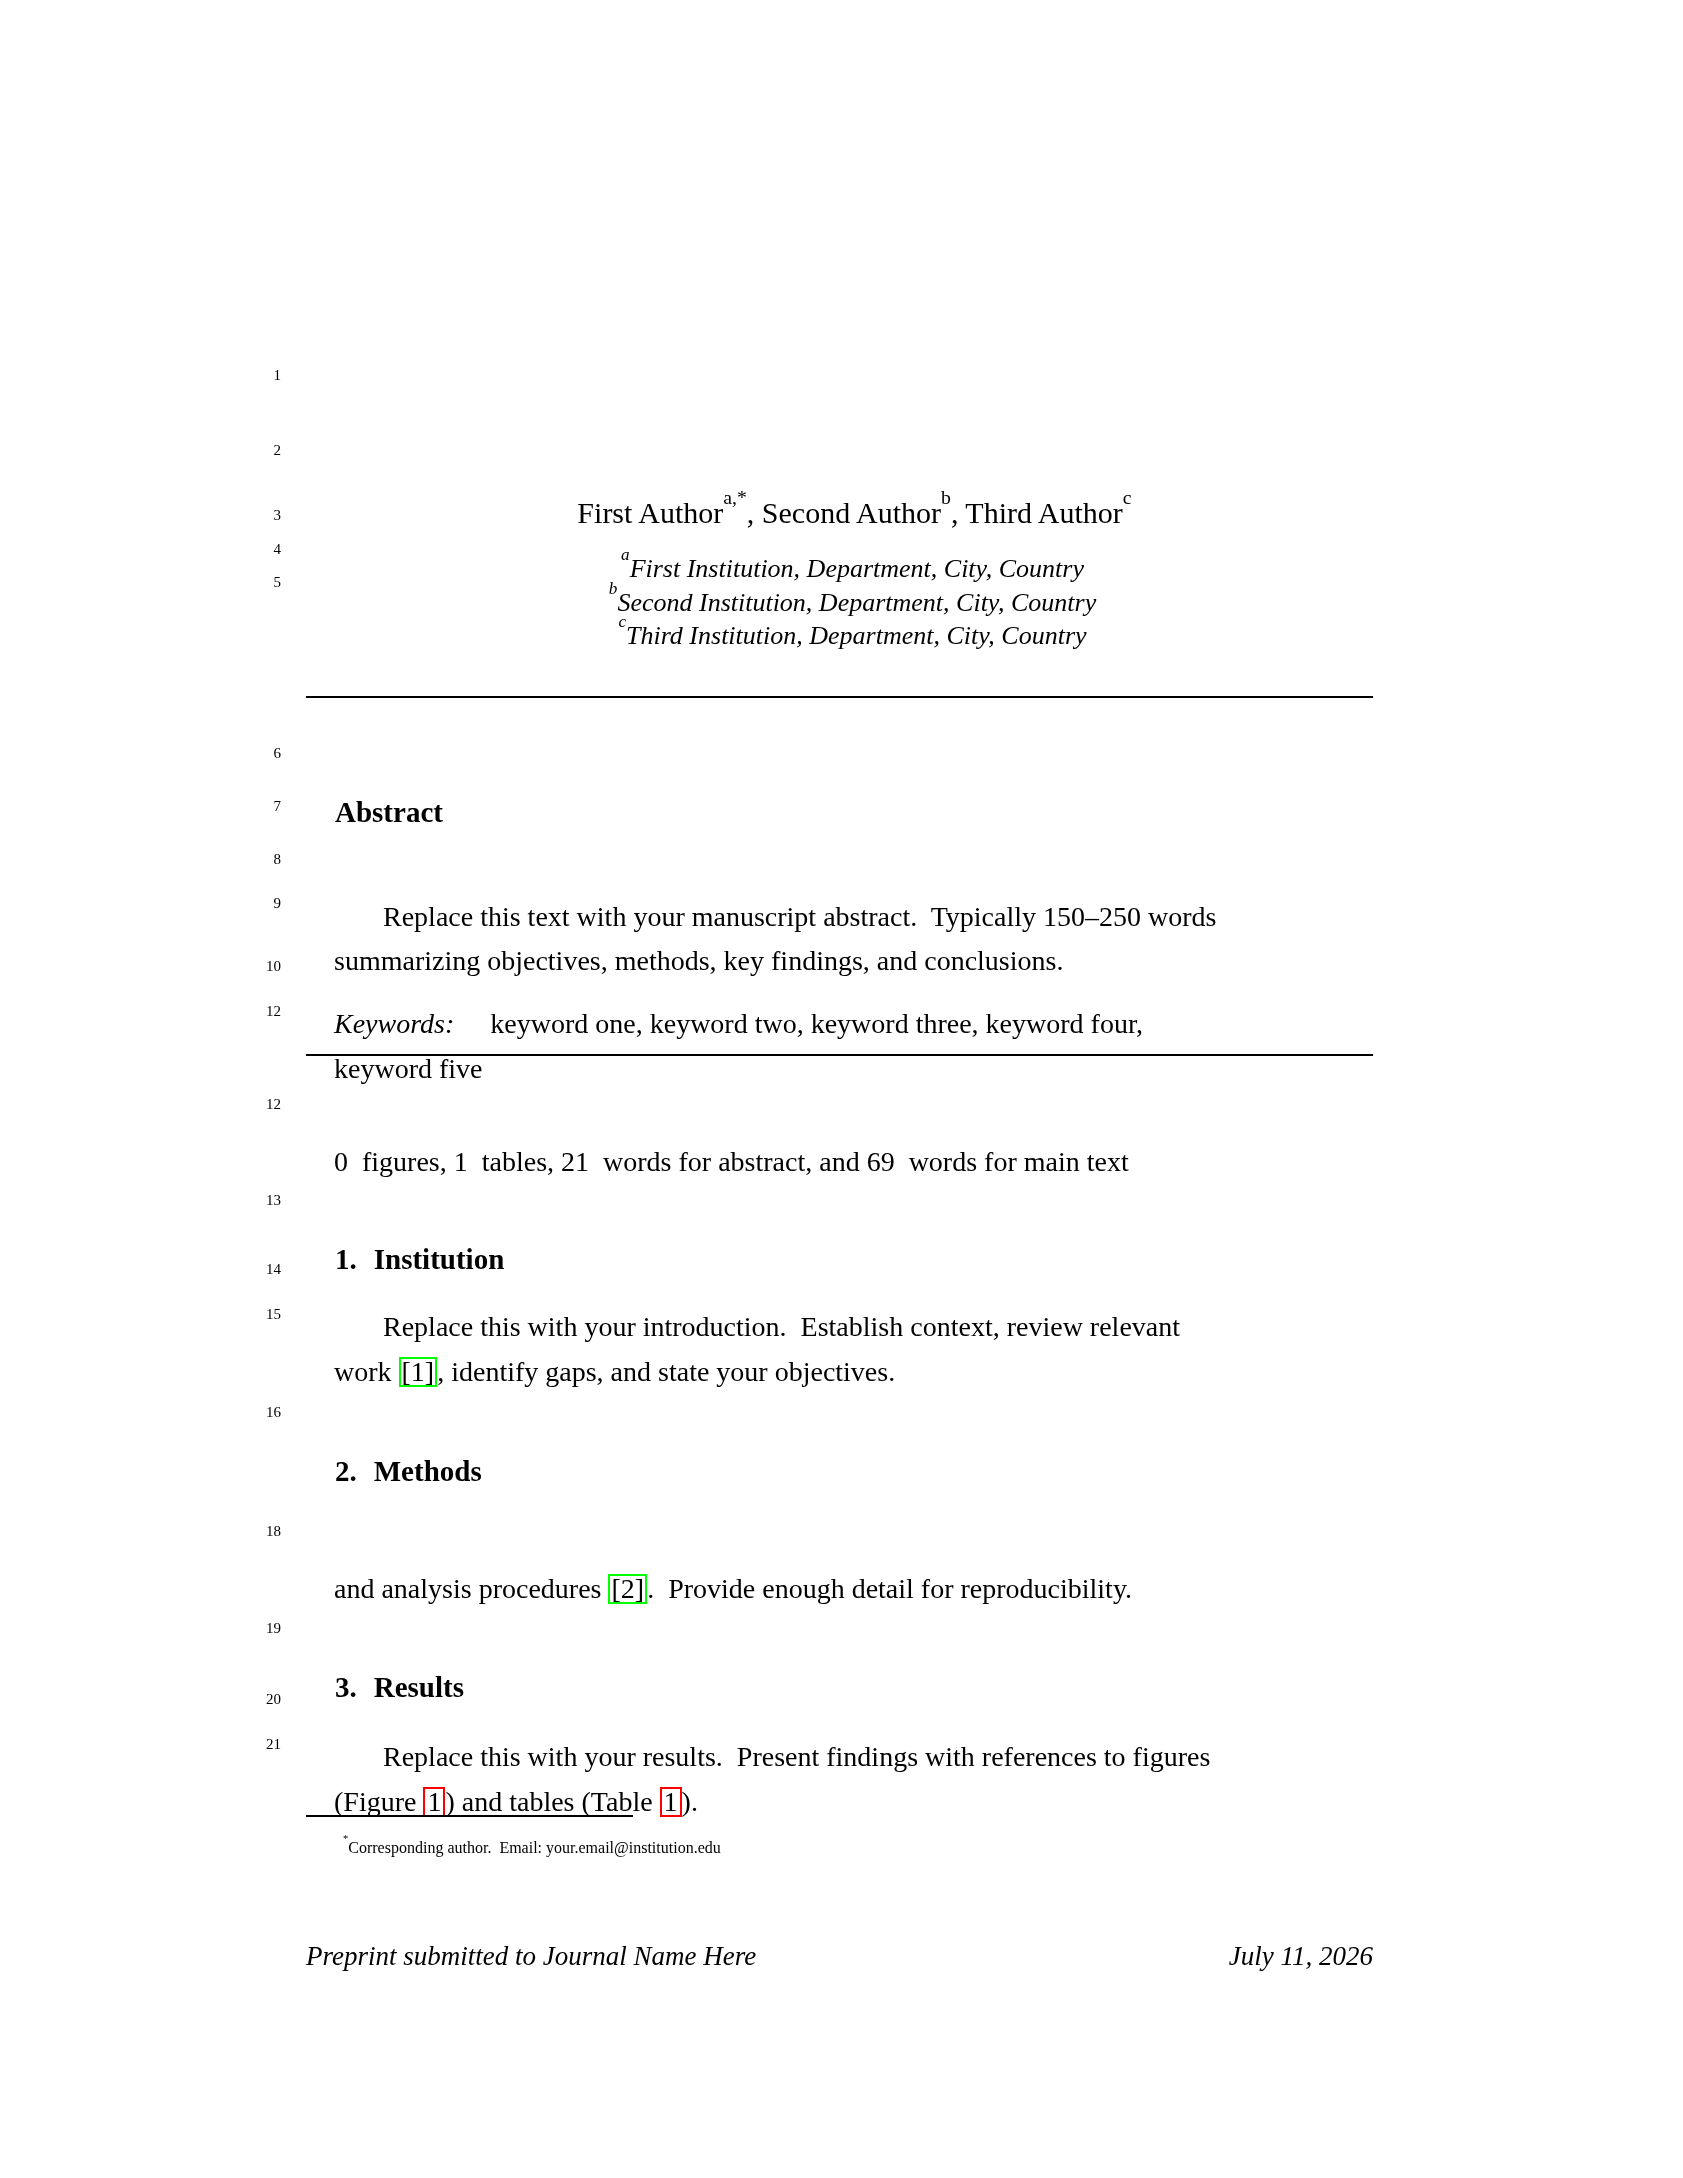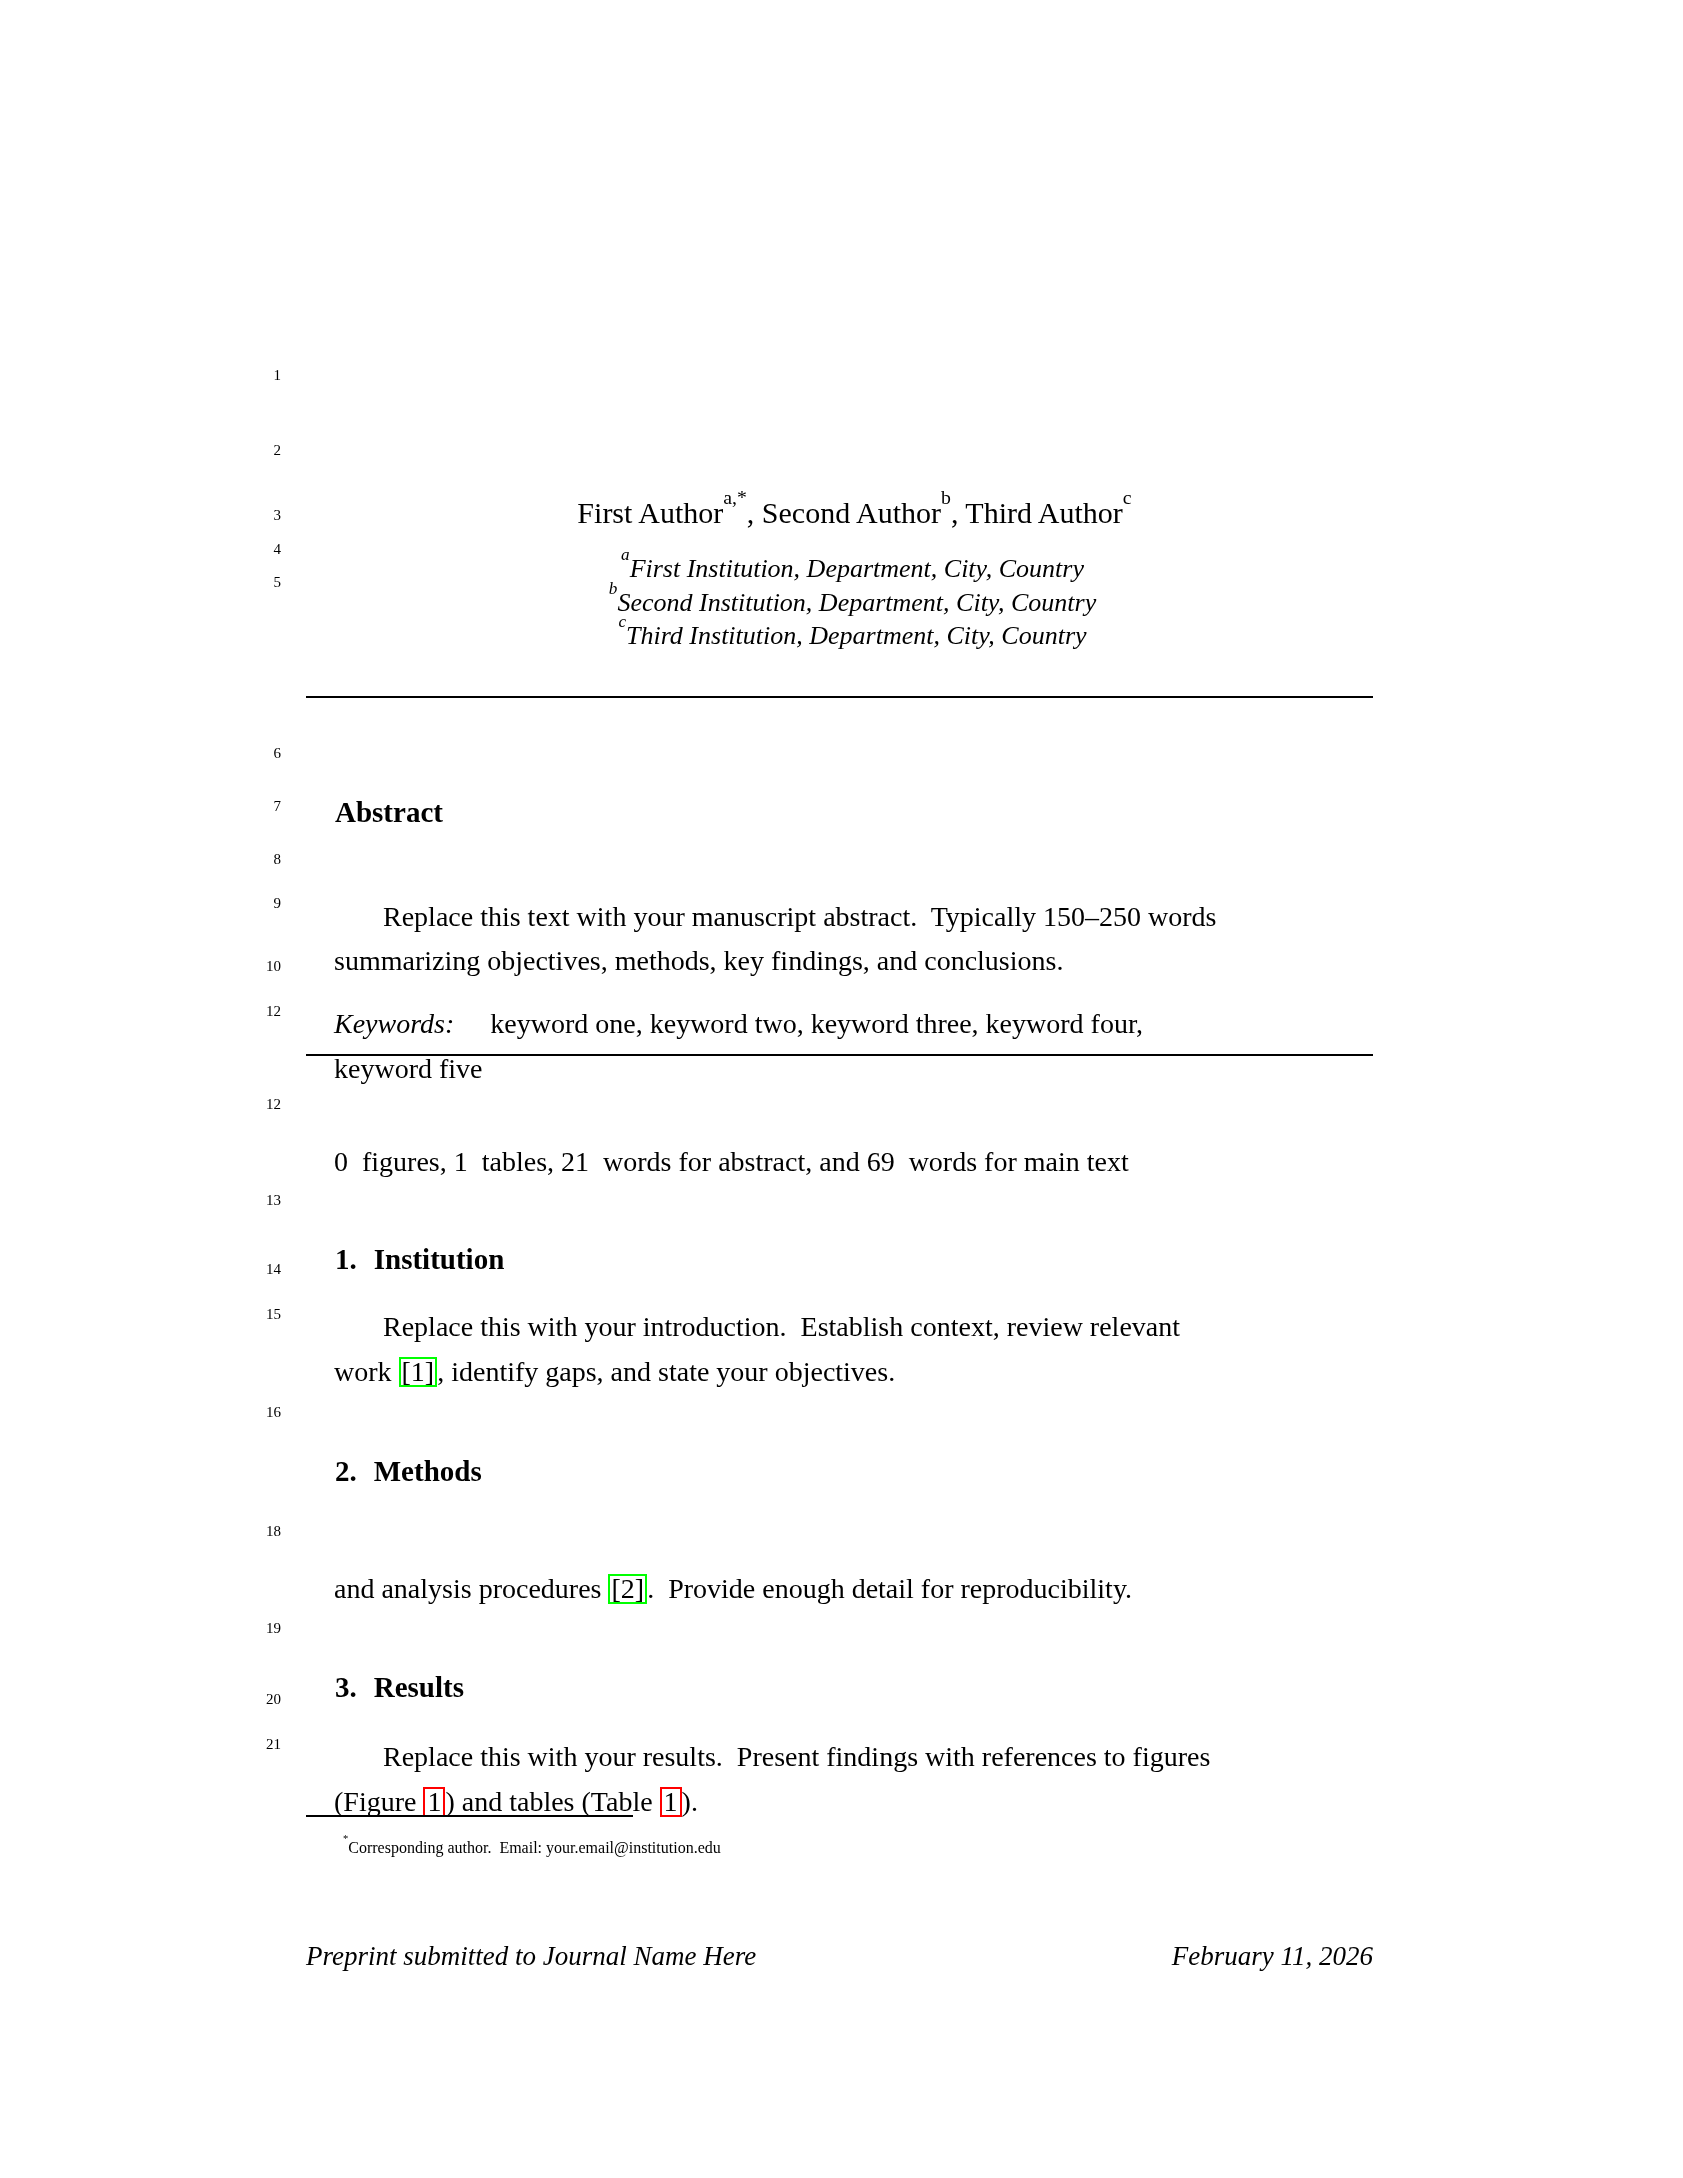--- a/index.html
+++ b/index.html
@@ -179,17 +179,17 @@
     <span>(Figure </span><span class="ref-box">1</span><span>) and tables (Table </span><span class="ref-box">1</span><span>).</span>
   </div>
 
   <div class="fn-rule" style="top:1815px;"></div>
   <div class="row row-footnote fn-indent" style="top:1821px;">
     <sup>*</sup><span>Corresponding author.  Email: your.email@institution.edu</span>
   </div>
 
   <div class="row row-footer" style="top:1902px;">
     <span>Preprint submitted to Journal Name Here</span>
-    <span>February 11, 2026</span>
+    <span>July 11, 2026</span>
   </div>
 
 </div>
 
 
 </body></html>

